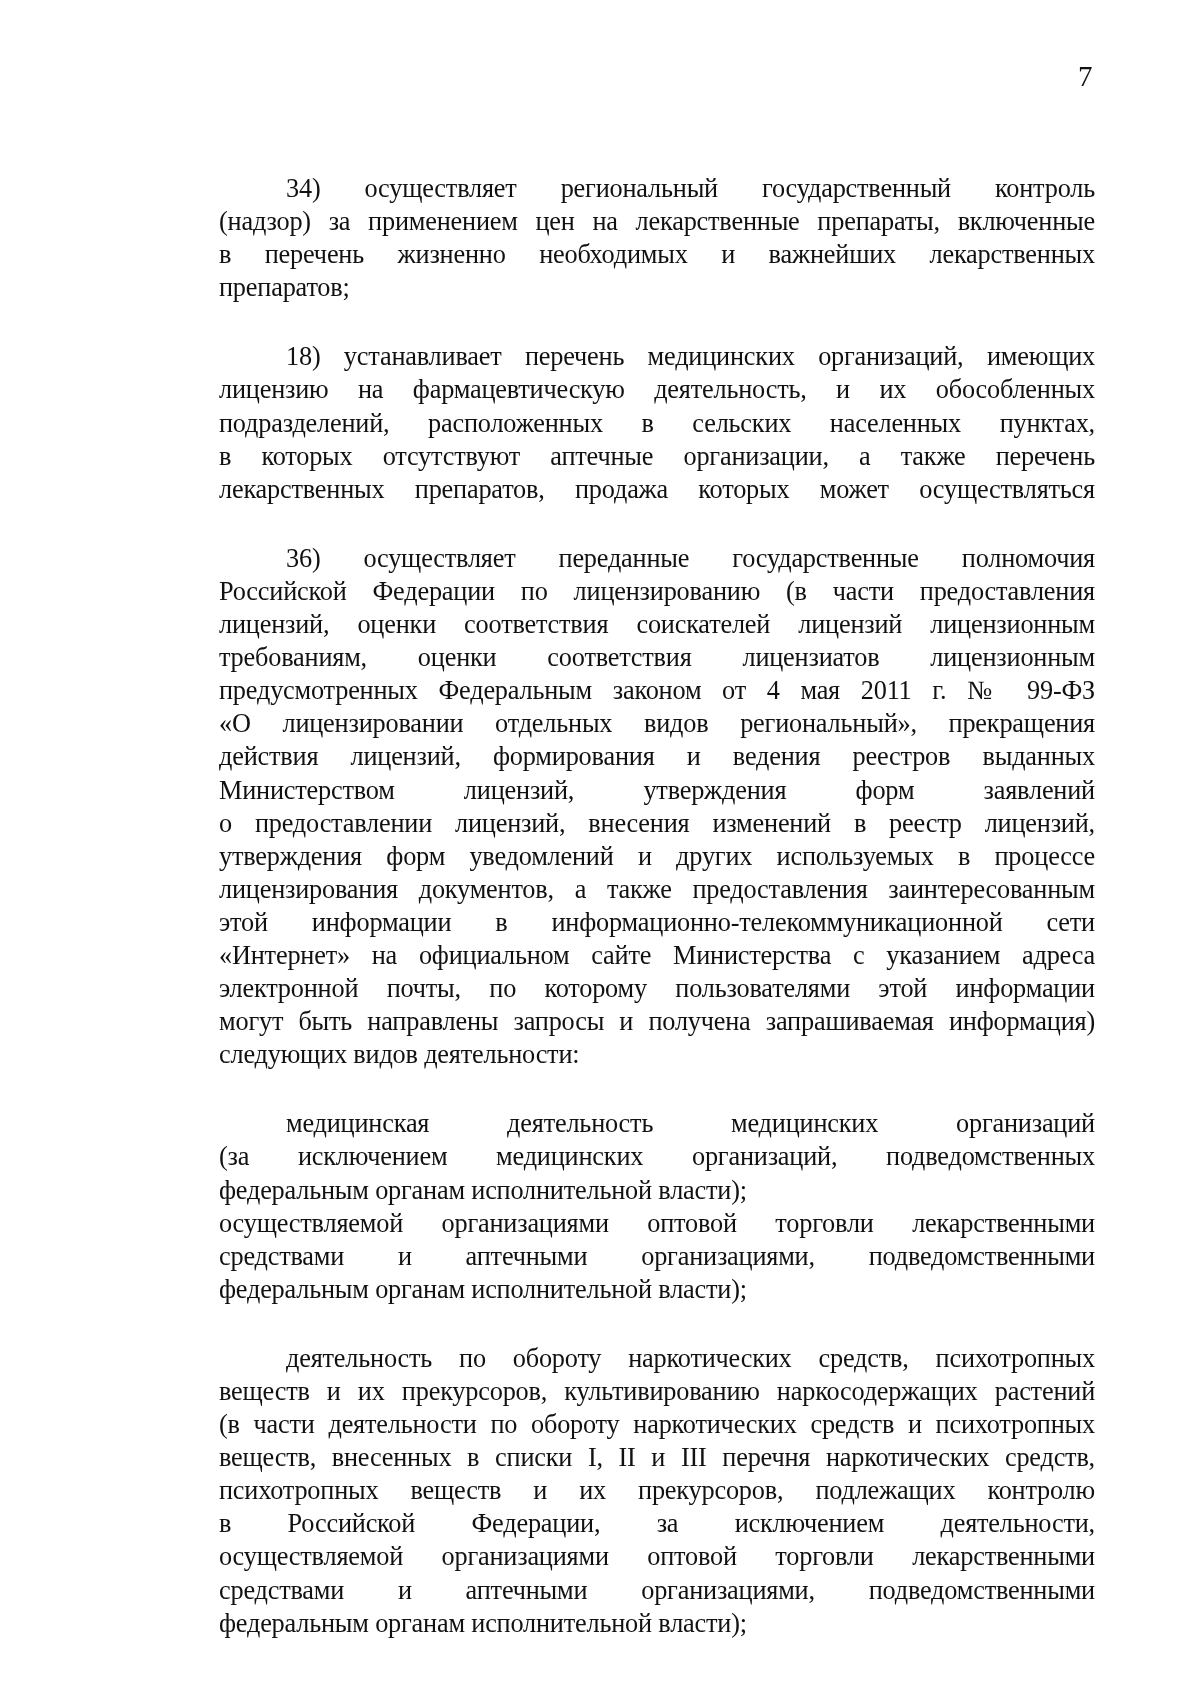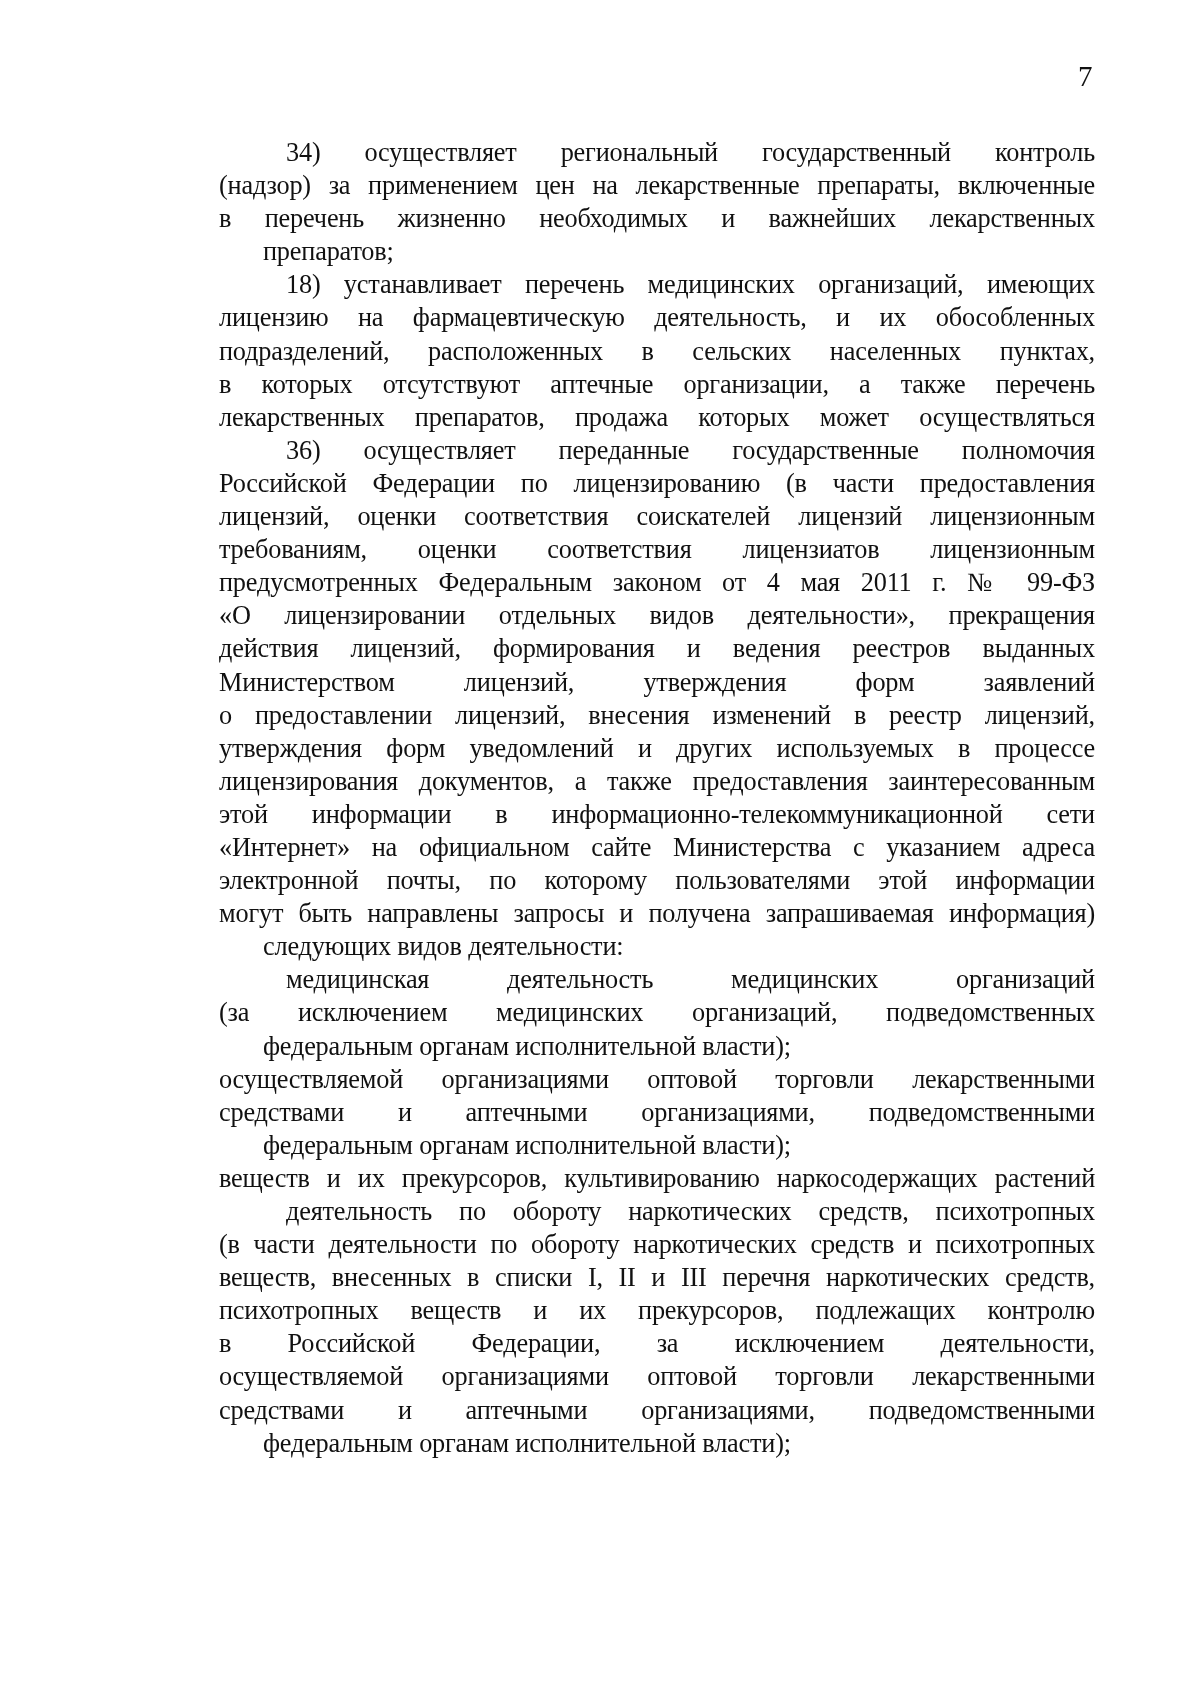--- a/index.html
+++ b/index.html
@@ -33,24 +33,24 @@
     height: 33.1px;
     line-height: 33.1px;
     font-size: 26.3px;
     white-space: nowrap;
     text-align: justify;
     text-align-last: justify;
     letter-spacing: -0.2px;
   }
   .line.indent {
     padding-left: 67px;
+    margin-top: 36px;
   }
   .line.last {
     text-align-last: left;
-    margin-left: 44px;
   }
 </style>
 </head>
 <body>
 
 <div class="page-number">7</div>
 
 <div class="text-block">
 
   <div>
@@ -67,21 +67,21 @@
     <span class="line">в которых отсутствуют аптечные организации, а также перечень</span>
     <span class="line">лекарственных препаратов, продажа которых может осуществляться</span>
   </div>
 
   <div>
     <span class="line indent">36) осуществляет переданные государственные полномочия</span>
     <span class="line">Российской Федерации по лицензированию (в части предоставления</span>
     <span class="line">лицензий, оценки соответствия соискателей лицензий лицензионным</span>
     <span class="line">требованиям, оценки соответствия лицензиатов лицензионным</span>
     <span class="line">предусмотренных Федеральным законом от 4 мая 2011 г. № 99-ФЗ</span>
-    <span class="line">«О лицензировании отдельных видов деятельности», прекращения</span>
+    <span class="line">«О лицензировании отдельных видов региональный», прекращения</span>
     <span class="line">действия лицензий, формирования и ведения реестров выданных</span>
     <span class="line">Министерством лицензий, утверждения форм заявлений</span>
     <span class="line">о предоставлении лицензий, внесения изменений в реестр лицензий,</span>
     <span class="line">утверждения форм уведомлений и других используемых в процессе</span>
     <span class="line">лицензирования документов, а также предоставления заинтересованным</span>
     <span class="line">этой информации в информационно-телекоммуникационной сети</span>
     <span class="line">«Интернет» на официальном сайте Министерства с указанием адреса</span>
     <span class="line">электронной почты, по которому пользователями этой информации</span>
     <span class="line">могут быть направлены запросы и получена запрашиваемая информация)</span>
     <span class="line last">следующих видов деятельности:</span>
@@ -93,22 +93,22 @@
     <span class="line last">федеральным органам исполнительной власти);</span>
   </div>
 
   <div>
     <span class="line">осуществляемой организациями оптовой торговли лекарственными</span>
     <span class="line">средствами и аптечными организациями, подведомственными</span>
     <span class="line last">федеральным органам исполнительной власти);</span>
   </div>
 
   <div>
+    <span class="line indent">деятельность по обороту наркотических средств, психотропных</span>
     <span class="line">веществ и их прекурсоров, культивированию наркосодержащих растений</span>
-    <span class="line indent">деятельность по обороту наркотических средств, психотропных</span>
     <span class="line">(в части деятельности по обороту наркотических средств и психотропных</span>
     <span class="line">веществ, внесенных в списки I, II и III перечня наркотических средств,</span>
     <span class="line">психотропных веществ и их прекурсоров, подлежащих контролю</span>
     <span class="line">в Российской Федерации, за исключением деятельности,</span>
     <span class="line">осуществляемой организациями оптовой торговли лекарственными</span>
     <span class="line">средствами и аптечными организациями, подведомственными</span>
     <span class="line last">федеральным органам исполнительной власти);</span>
   </div>
 
 </div>

